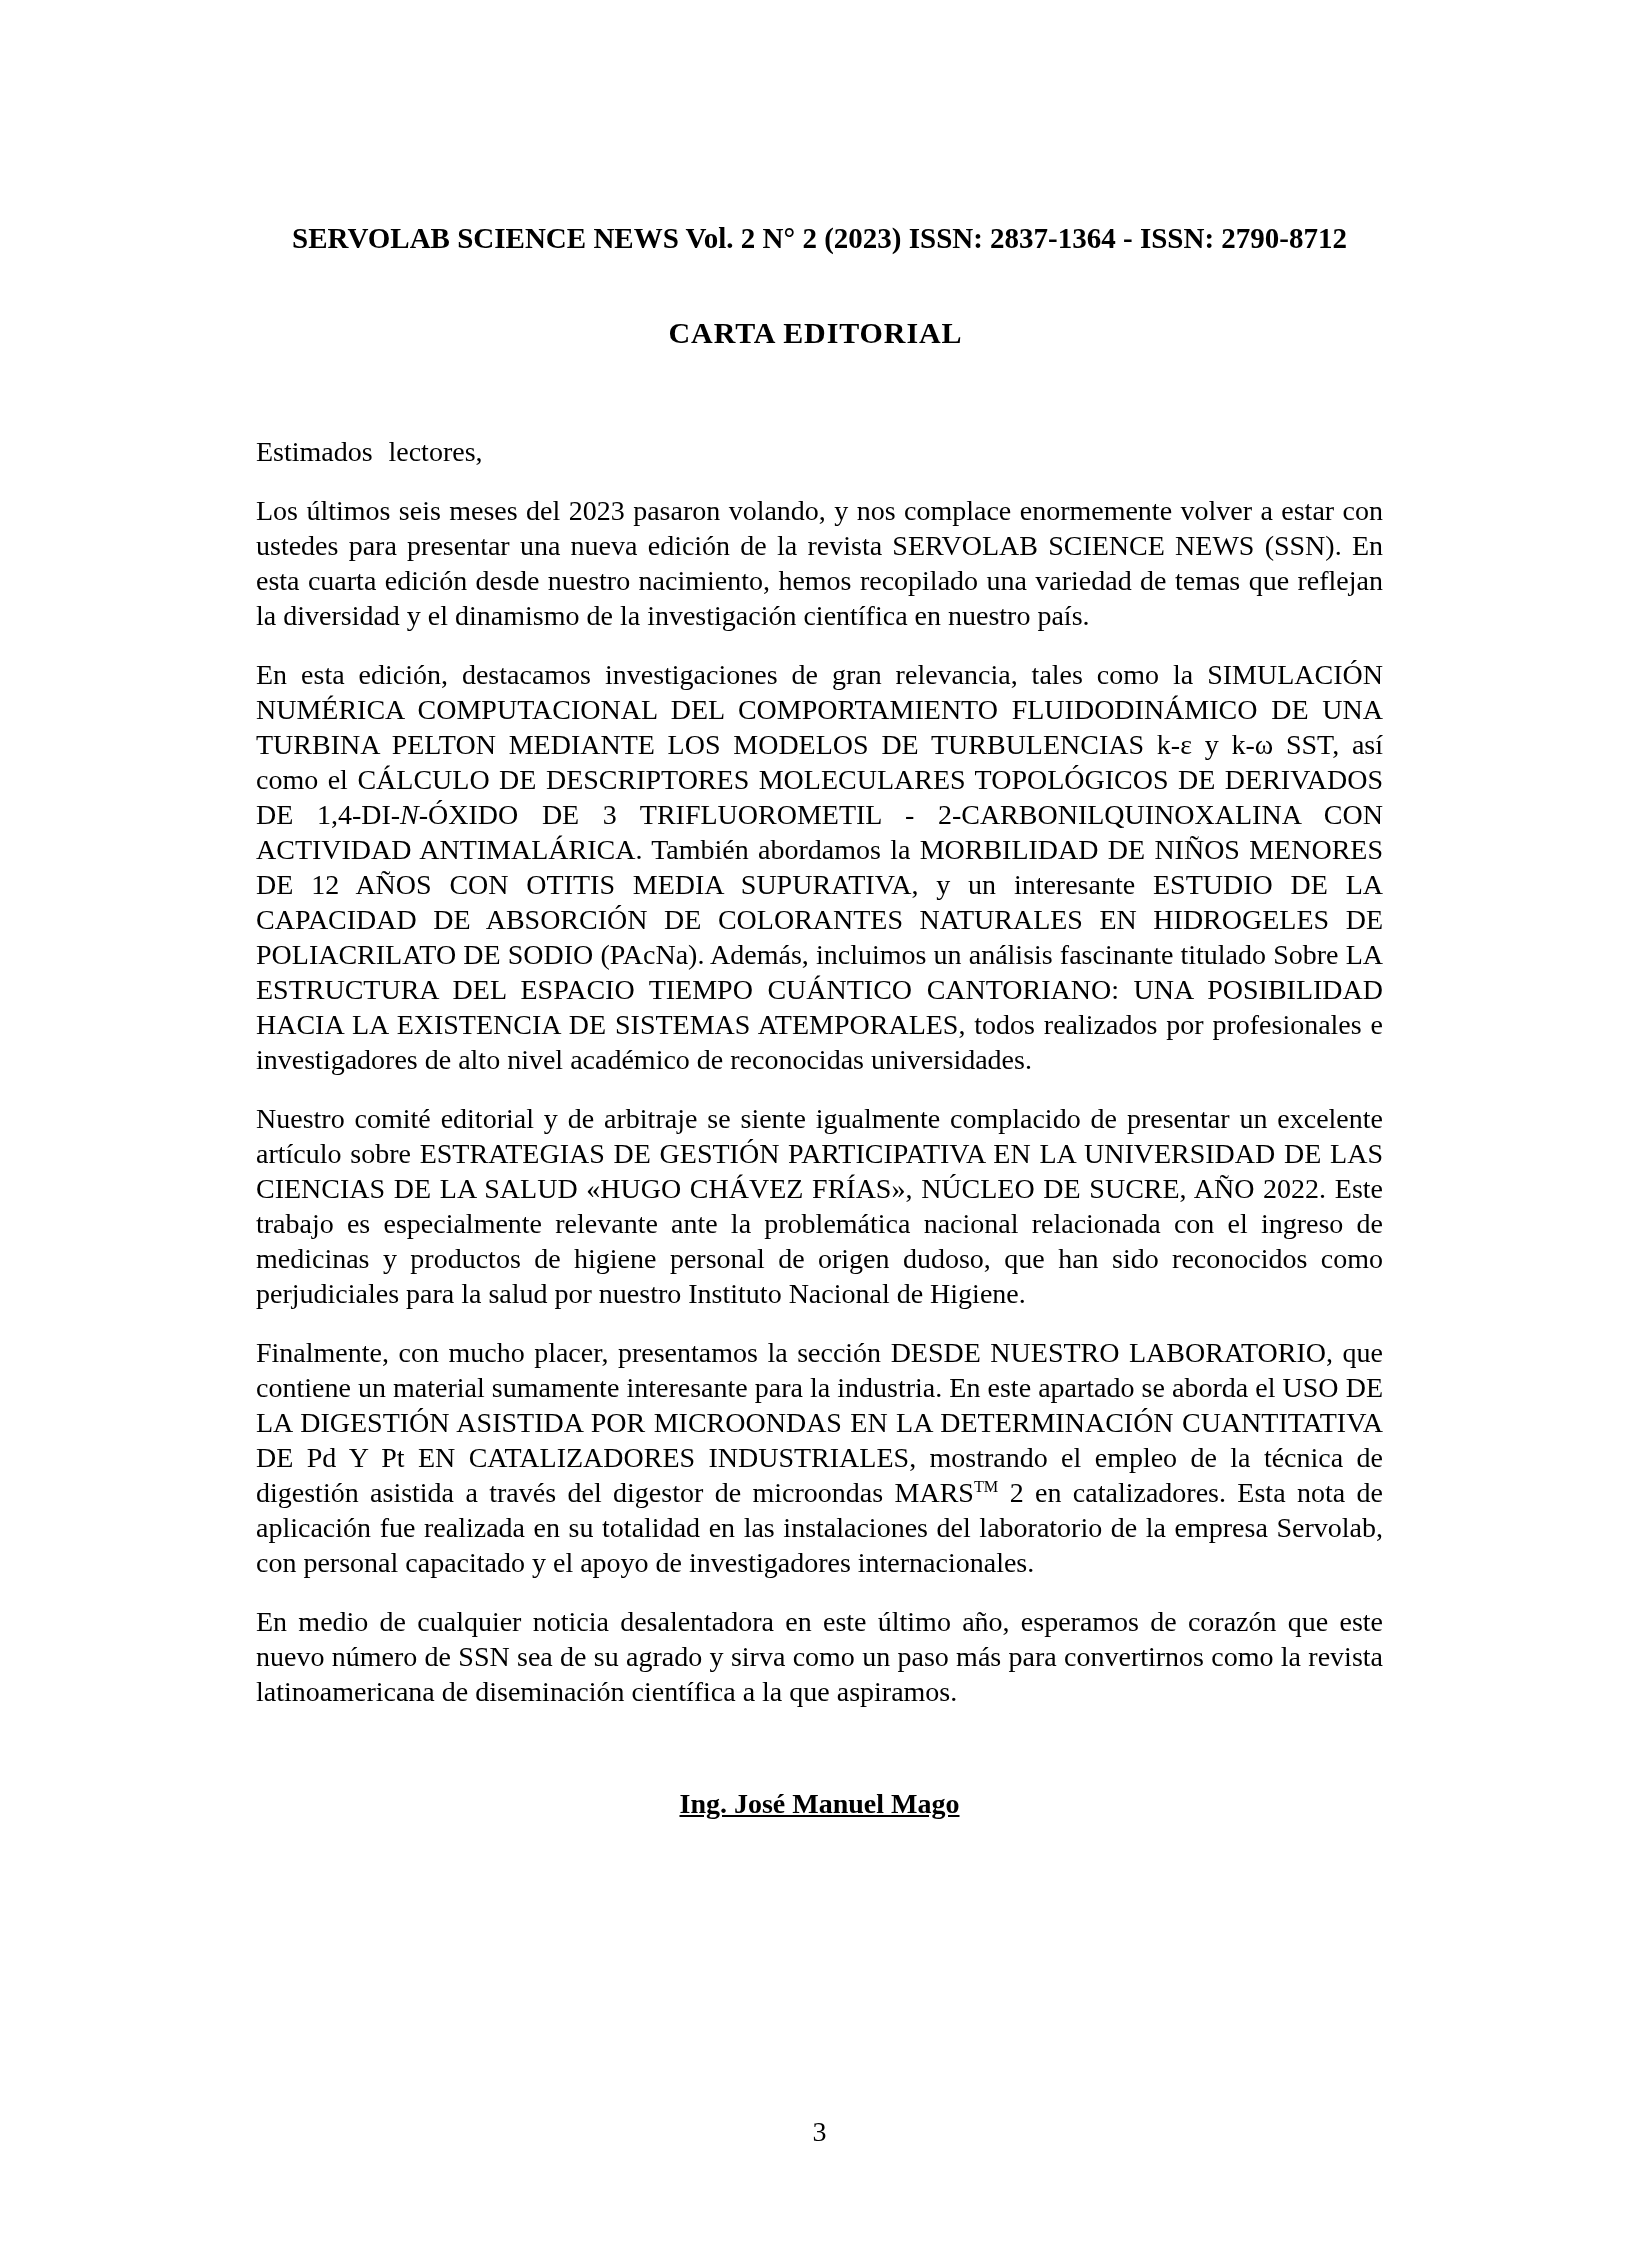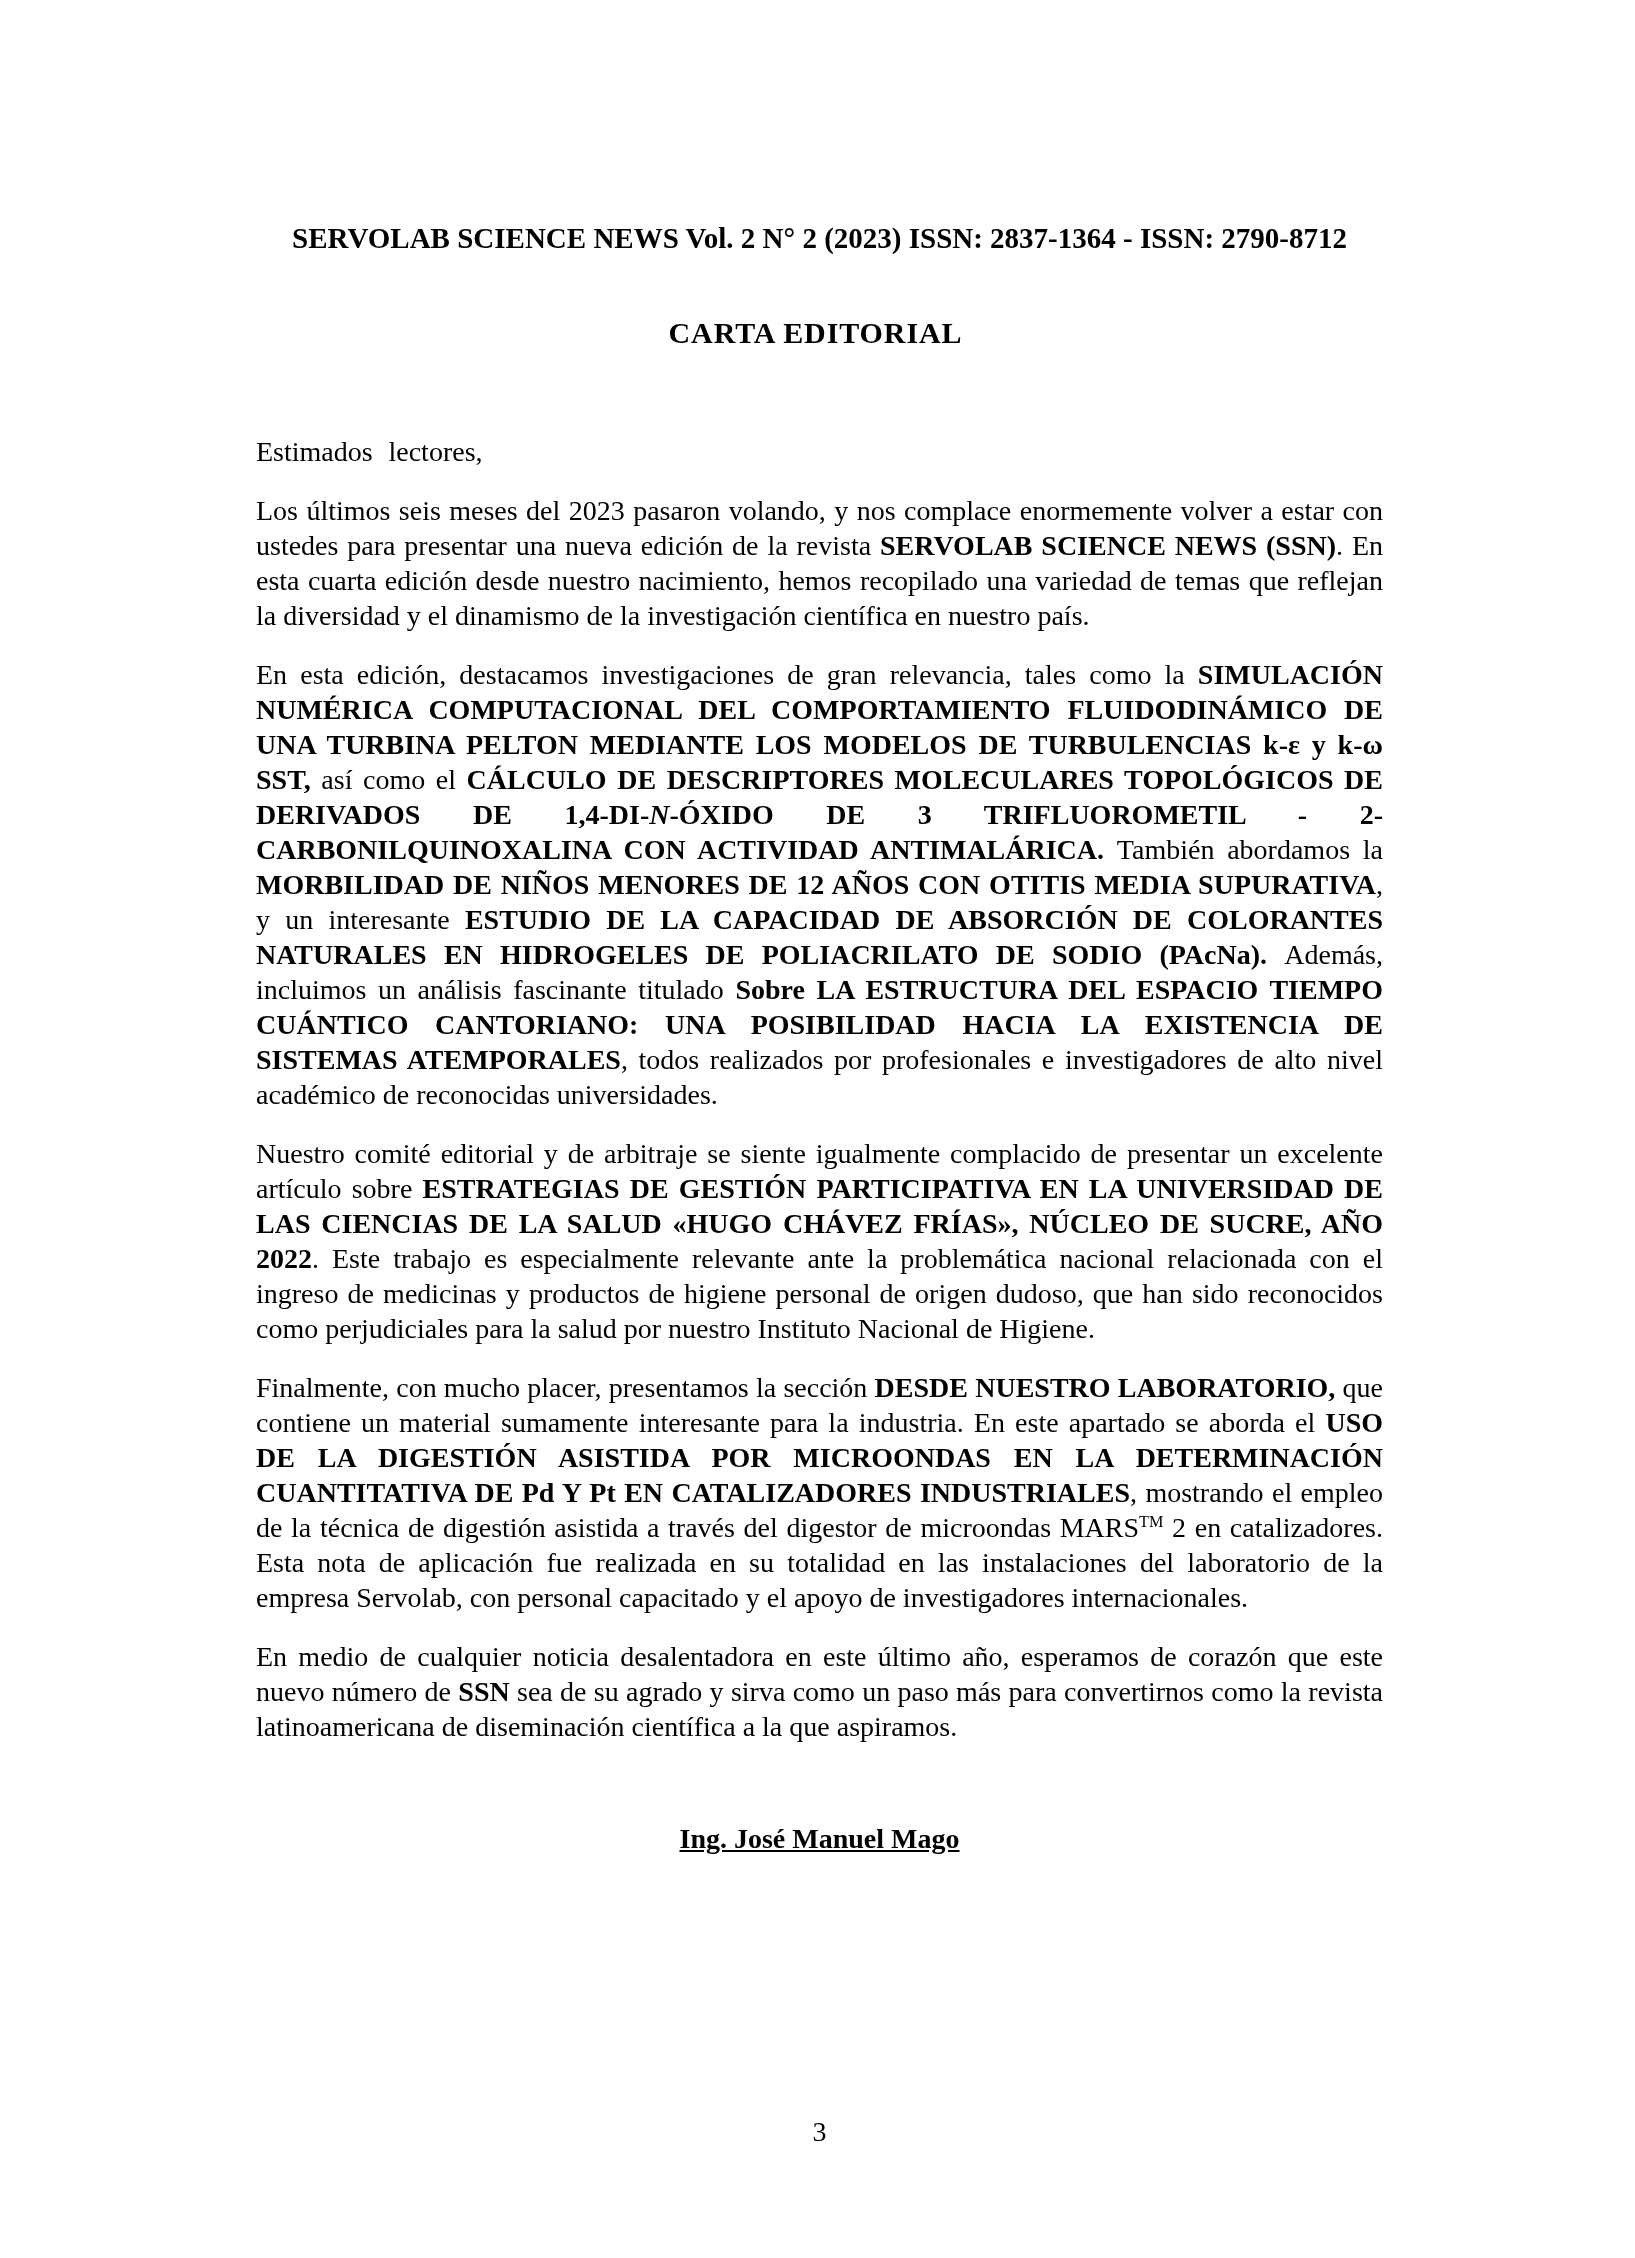--- a/index.html
+++ b/index.html
@@ -52,21 +52,21 @@
     line-height: 35px;
     text-align: justify;
   }
   .para {
     margin: 0 0 24px 0;
   }
   .para[data-name="salutation"] {
     word-spacing: 8.8px;
     text-align: left;
   }
-  .b { font-weight: 700; }
+  .b { font-weight: 400; }
   .i { font-style: italic; }
   sup.tm {
     font-size: 0.58em;
     line-height: 0;
     vertical-align: super;
   }
   .signature {
     margin-top: 78px;
     text-align: center;
     font-size: 28px;

